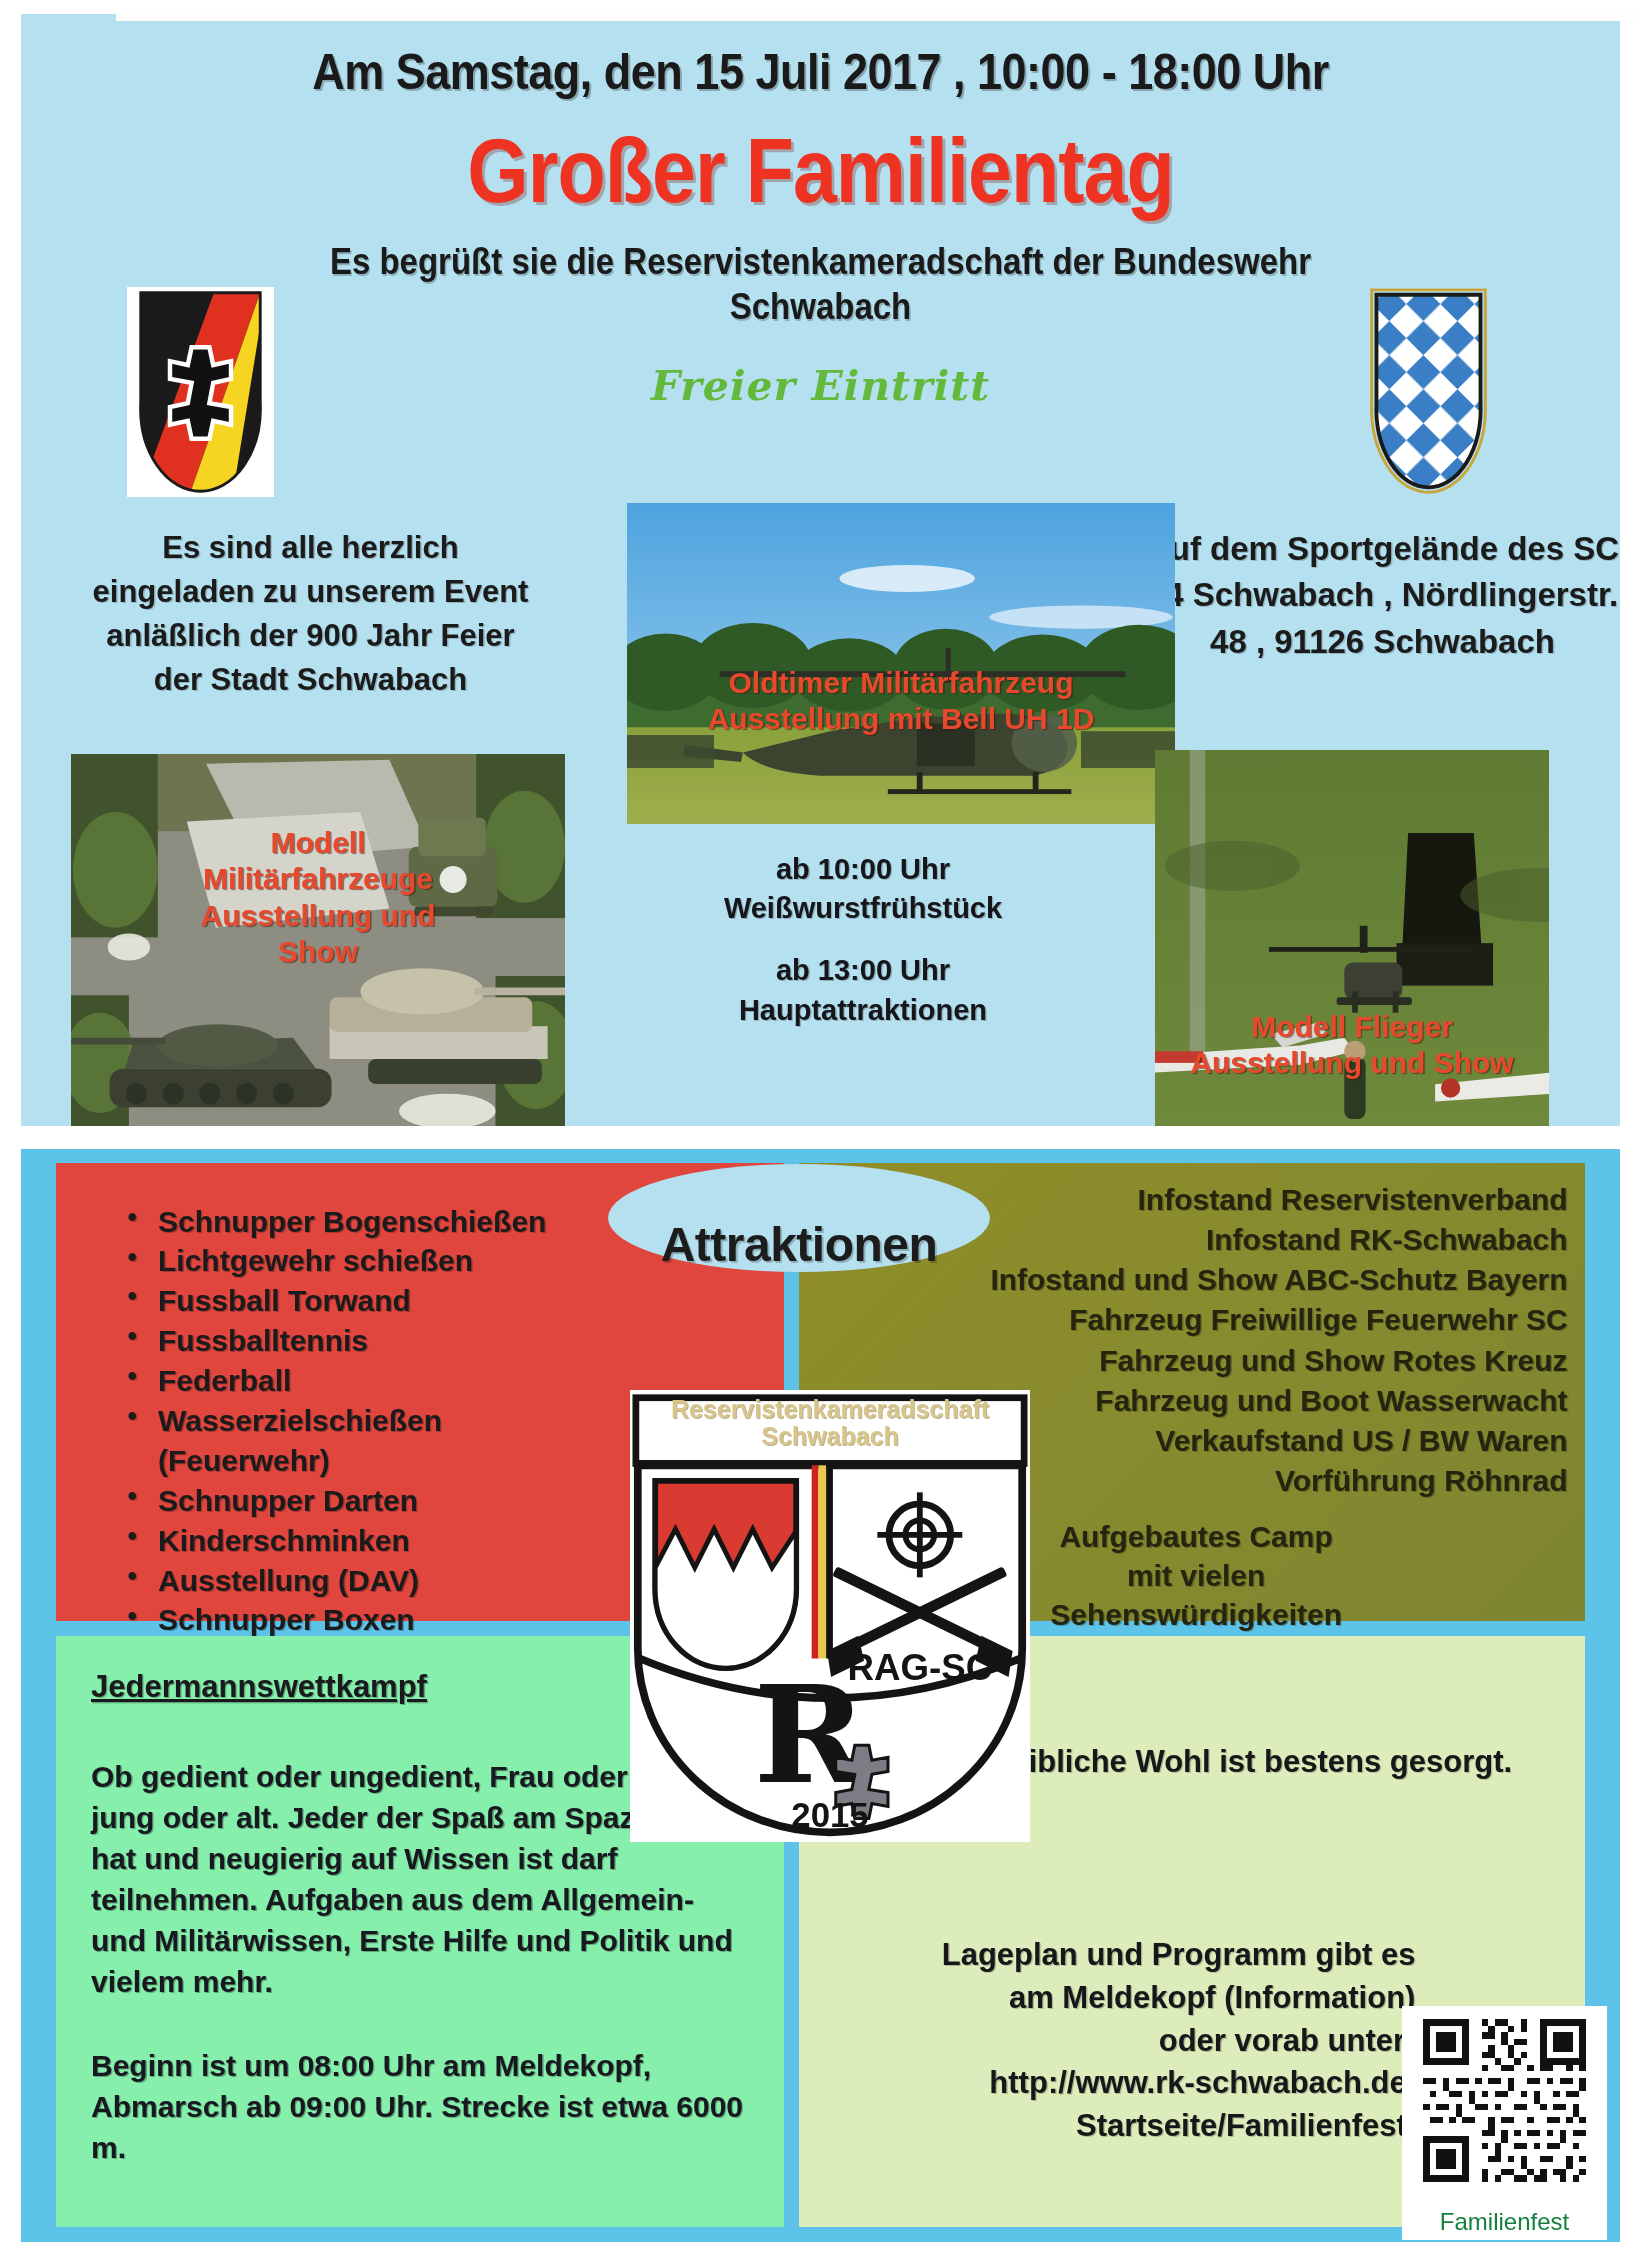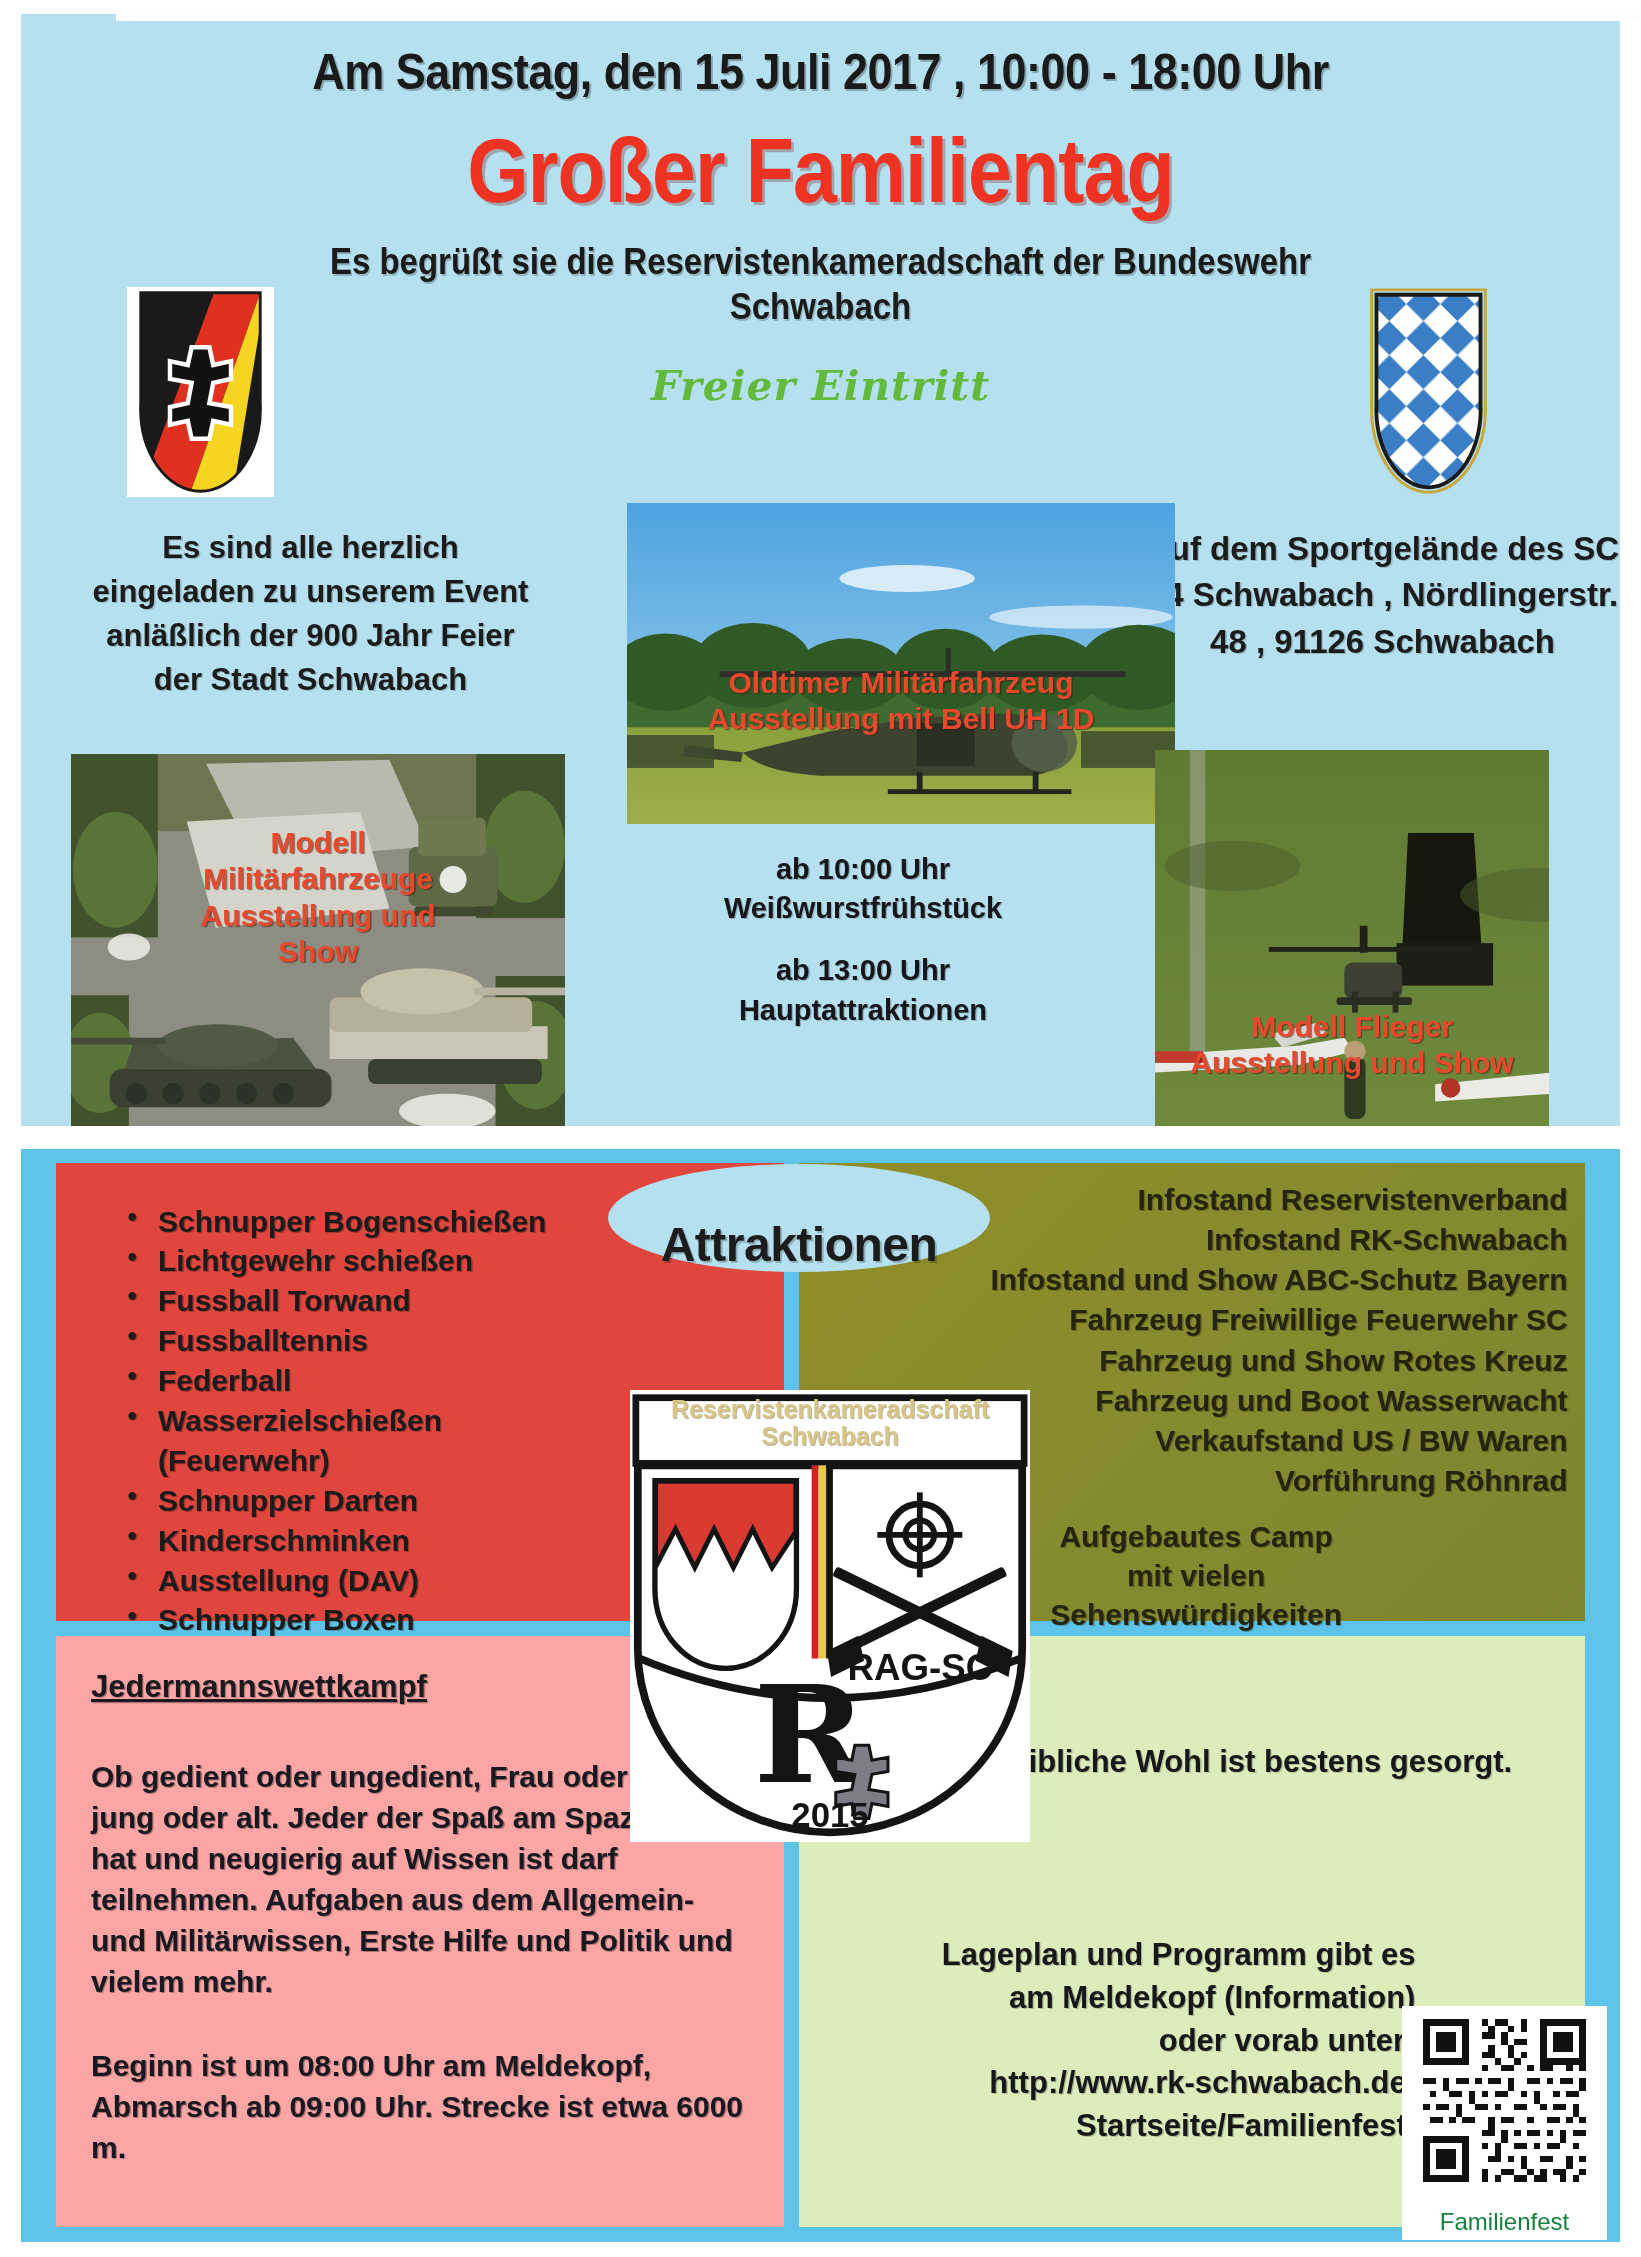--- a/index.html
+++ b/index.html
@@ -80,21 +80,21 @@
     background:#5dc3e8;
   }
   .panel-red{
     position:absolute;left:35px;top:13.5px;width:728px;height:458px;background:#e0463e;
   }
   .panel-olive{
     position:absolute;left:778px;top:13.5px;width:786px;height:458px;background:#8d8f2a;
     background-image:linear-gradient(135deg,#8f8d27 0%,#878b2f 50%,#7e8530 100%);
   }
   .panel-purple{
-    position:absolute;left:35px;top:487px;width:728px;height:591px;background:#fca5a5;
+    position:absolute;left:35px;top:487px;width:728px;height:591px;background:#86efac;
   }
   .panel-lime{
     position:absolute;left:778px;top:487px;width:786px;height:591px;background:#dcecba;
   }
 
   .attr-oval{
     position:absolute;left:608px;top:1164px;width:382px;height:108px;
     background:#b5e0ef;border-radius:50%;
     display:flex;align-items:flex-end;justify-content:center;
     z-index:6;

